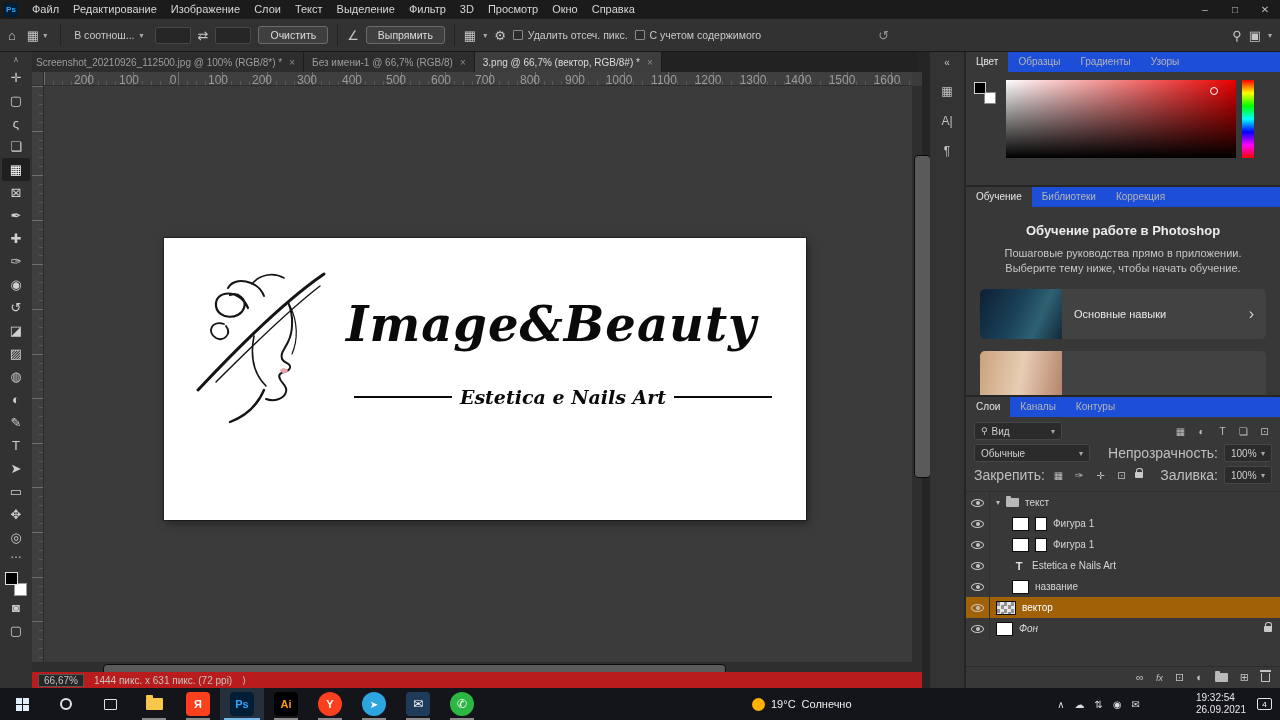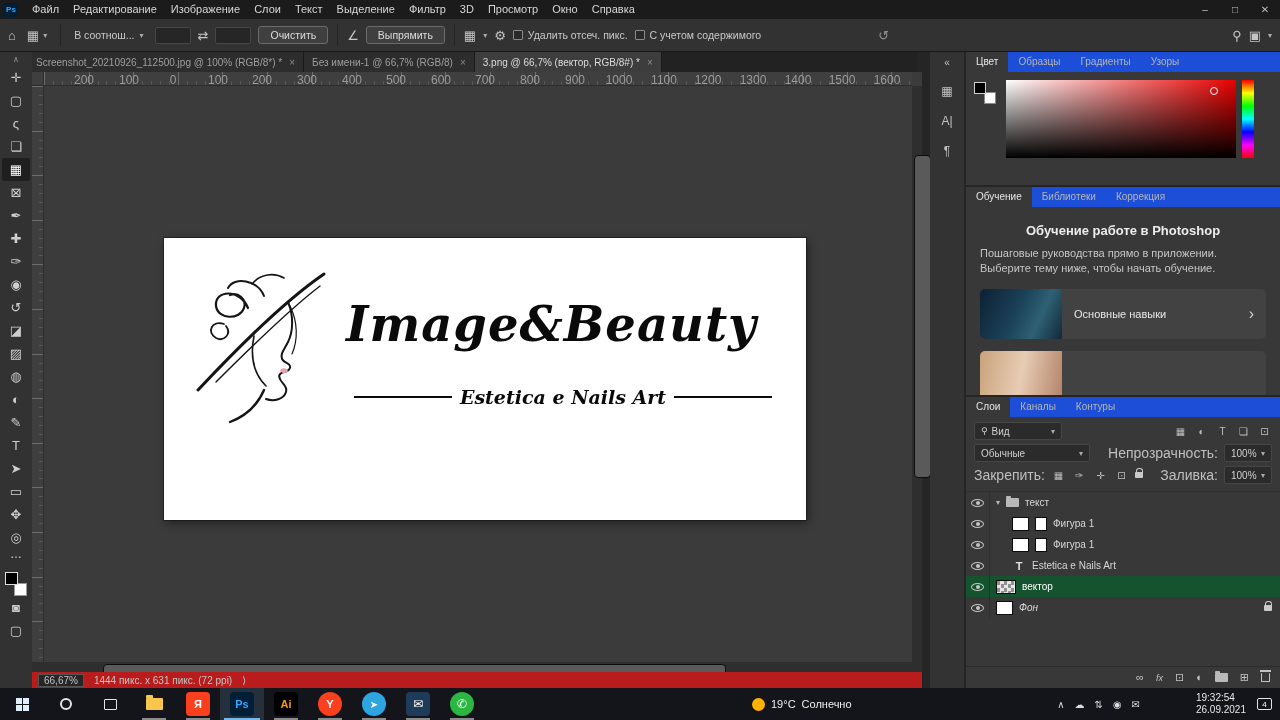--- a/index.html
+++ b/index.html
@@ -81,36 +81,36 @@
   .fgbg{position:absolute;left:8px;top:30px;width:22px;height:22px}
   .fgbg .b{position:absolute;right:0;bottom:0;width:12px;height:12px;background:#fff;border:1px solid #888}
   .fgbg .f{position:absolute;left:0;top:0;width:12px;height:12px;background:#000;border:1px solid #ccc}
   .sat-square{position:absolute;left:40px;top:28px;width:230px;height:78px;background:linear-gradient(to top,#000,rgba(0,0,0,0)),linear-gradient(to right,#fff,#e80000)}
   .sat-cursor{position:absolute;right:18px;top:7px;width:8px;height:8px;border:1.5px solid #fff;border-radius:50%}
   .hue-strip{position:absolute;left:276px;top:28px;width:12px;height:78px;background:linear-gradient(to bottom,#f00,#ff0,#0f0,#0ff,#00f,#f0f,#f00)}
 
   #panel-learn{top:135px;height:208px;overflow:hidden}
   .learn-content{padding:8px 14px 0}
   .learn-heading{margin-top:8px;font-size:13px;font-weight:bold;color:#ececec;text-align:center}
-  .learn-body{margin-top:8px;font-size:11px;color:#c6c6c6;text-align:left;line-height:1.4}
+  .learn-body{margin-top:8px;font-size:11px;color:#c6c6c6;text-align:center;line-height:1.4}
   .learn-card{margin-top:12px;height:50px;background:#424242;border-radius:5px;display:flex;align-items:center;overflow:hidden}
   .card-thumb{width:82px;height:50px;flex:none;background:linear-gradient(115deg,#0d2033 0%,#1b4259 45%,#2e6173 70%,#13293a 100%)}
   .card-thumb2{background:linear-gradient(100deg,#caa27c,#e7cdb4 50%,#b4836a)}
   .card-label{flex:1;padding-left:12px;font-size:11px;color:#e8e8e8}
   .card-chevron{padding-right:12px;font-size:16px;color:#cfcfcf}
 
   #panel-layers{top:345px;height:291px}
   .lp-row{display:flex;align-items:center;gap:6px;padding:0 8px;height:22px}
   .mini-box{display:flex;align-items:center;gap:4px;background:#2b2b2b;border:1px solid #464646;border-radius:2px;height:18px;padding:0 6px;font-size:10px;color:#cfcfcf}
   .mini-box .caret{margin-left:auto}
   .lp-label{font-size:14px;color:#bfbfbf;white-space:nowrap}
   .lp-iconbtn{font-size:10px;color:#c0c0c0;width:15px;text-align:center}
   .layer-list{margin-top:5px;border-top:1px solid #2f2f2f}
   .layer-row{display:flex;align-items:center;height:21px;font-size:10px;color:#d6d6d6;gap:6px;padding-right:8px}
-  .layer-row.selected{background:#14532d;color:#fff}
+  .layer-row.selected{background:#a16207;color:#fff}
   .eye-cell{width:24px;height:100%;display:flex;align-items:center;justify-content:center;border-right:1px solid #2f2f2f;flex:none}
   .eye{position:relative;width:13px;height:8px;border:1px solid #c4c4c4;border-radius:50%}
   .eye::after{content:"";position:absolute;left:3.5px;top:1px;width:4px;height:4px;border-radius:50%;background:#c4c4c4}
   .indent{width:10px;flex:none}
   .thumb{width:17px;height:14px;background:#fff;border:1px solid #0c0c0c;flex:none}
   .thumb-sm{width:12px;height:14px;background:#fff;border:1px solid #0c0c0c;flex:none}
   .thumb-checker{width:20px;height:14px;border:1px solid #0c0c0c;flex:none;background:repeating-conic-gradient(#e6e6e6 0 25%,#919191 0 50%) 0 0/7px 7px}
   .t-glyph{width:14px;text-align:center;font-size:11px;color:#e2e2e2;font-weight:bold;flex:none}
   .grp-caret{font-size:8px;color:#b8b8b8}
   .icon-folder{position:relative;width:13px;height:9px;background:#b9b9b9;border-radius:1px;flex:none}
@@ -438,20 +438,28 @@
           <span>Фигура 1</span>
         </div>
         <div class="layer-row">
           <span class="eye-cell">
               <span class="eye"></span>
             </span>
           <span class="indent"></span>
           <span class="t-glyph">T</span>
           <span>Estetica e Nails Art</span>
         </div>
+        <div class="layer-row">
+          <span class="eye-cell">
+              <span class="eye"></span>
+            </span>
+          <span class="indent"></span>
+          <span class="thumb"></span>
+          <span>название</span>
+        </div>
         <div class="layer-row selected">
           <span class="eye-cell">
               <span class="eye"></span>
             </span>
           <span class="thumb-checker"></span>
           <span>вектор</span>
         </div>
         <div class="layer-row">
           <span class="eye-cell">
               <span class="eye"></span>

